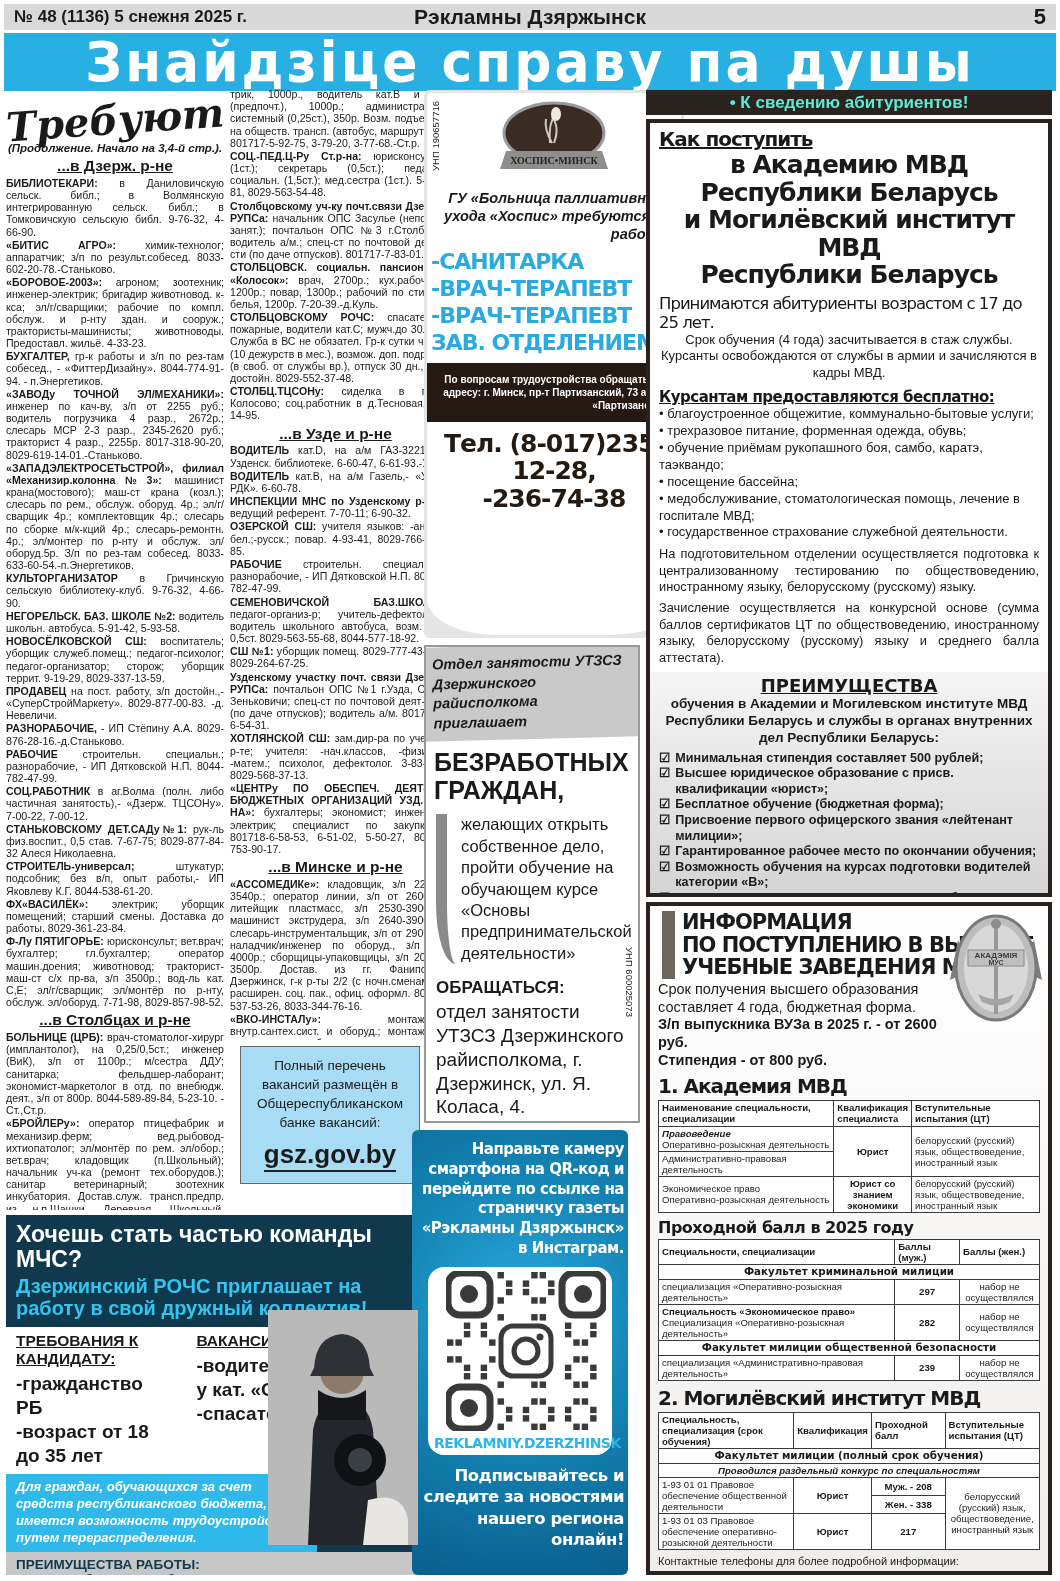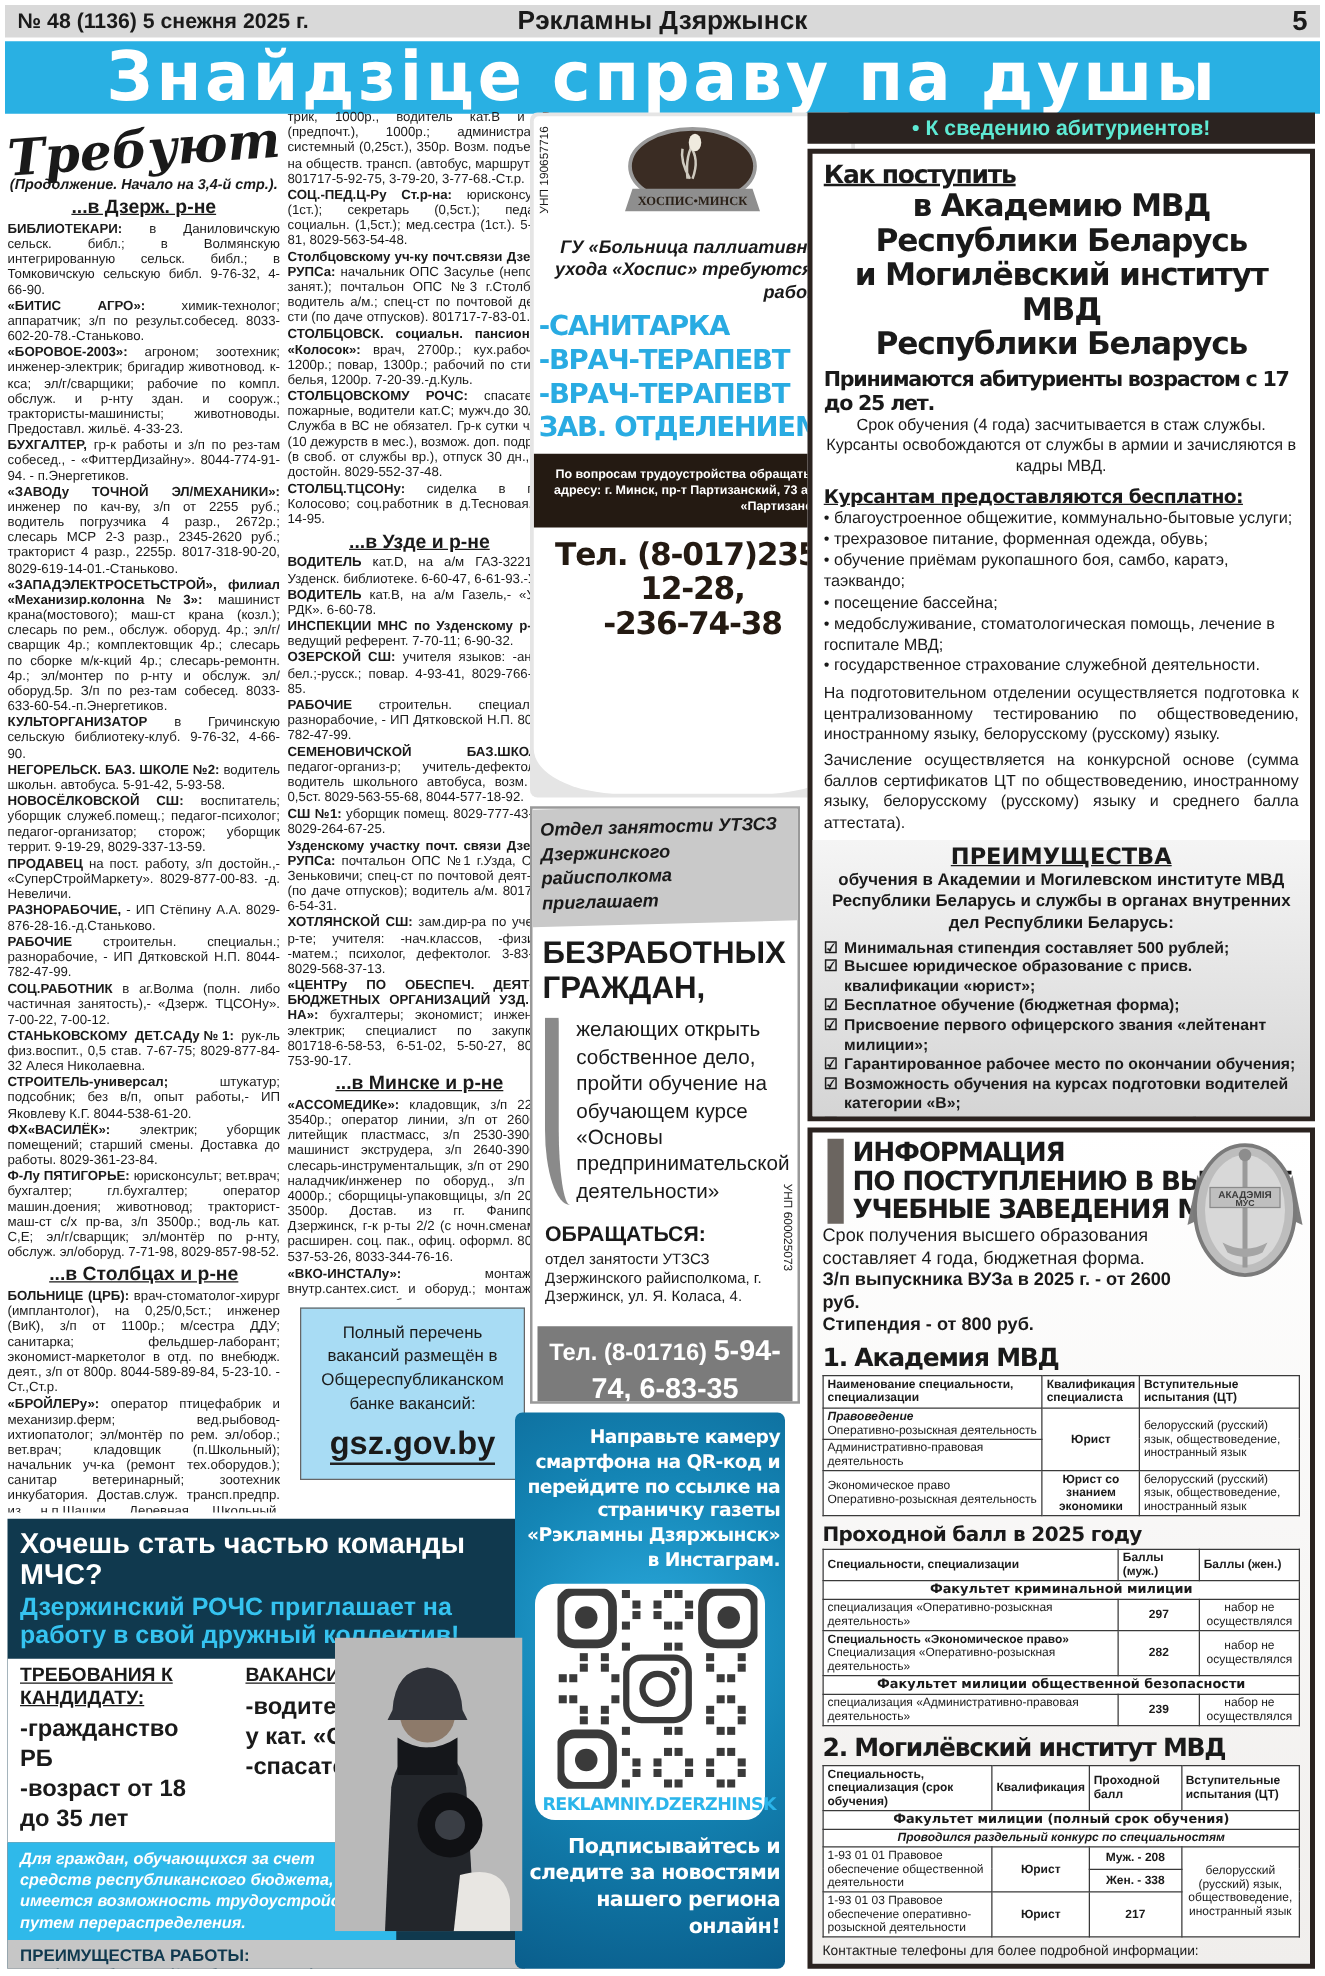--- a/index.html
+++ b/index.html
@@ -63,21 +63,21 @@
   
   .unemp{position:absolute;left:424px;top:645px;width:216px;height:478px;border:2px solid #999;
          background:#fff;box-sizing:border-box;overflow:hidden}
   .unemp-head{background:#c9c9c9;font-style:italic;font-weight:bold;font-size:14.5px;line-height:1.35;
               padding:8px 10px;transform:rotate(-1.5deg) translateY(-2px);width:103%;margin-left:-3px;box-sizing:border-box}
   .unemp-title{font-weight:bold;font-size:25px;line-height:1.1;padding:8px 8px 4px}
   .unemp-body{font-size:16.5px;line-height:1.3;margin:6px 14px 6px 10px;padding-left:14px;
               border-left:11px solid #8a8a8a;border-radius:0 0 0 20px/0 0 0 60px}
   .unemp-unp{position:absolute;right:3px;top:300px;writing-mode:vertical-rl;font-size:9.5px}
   .unemp-obr{font-weight:bold;font-size:17px;padding:8px 10px 0}
-  .unemp-contact{font-size:12px;line-height:1.25;padding:2px 10px 16px}
+  .unemp-contact{font-size:19px;line-height:1.25;padding:2px 10px 16px}
   .unemp-phone{background:#7b7b7b;color:#fff;font-weight:bold;font-size:19px;line-height:1.3;
                text-align:center;padding:5px 4px;margin:0 4px}
   .unemp-phone .big{font-size:23px}
   
   .qrad{position:absolute;left:412px;top:1130px;width:216px;height:445px;border-radius:6px;
         background:radial-gradient(circle at 50% 40%,#2aa9dc 0%,#1485b5 45%,#0a5e8c 100%);
         color:#fff;text-align:right;overflow:hidden}
   .qr-text{font-weight:bold;font-size:15px;line-height:1.32;padding:10px 4px 4px;
            font-family:"DejaVu Sans",sans-serif;letter-spacing:-0.5px}
   .qr-box{width:172px;background:#fff;border-radius:16px;margin:4px auto;padding:4px 6px 4px}
@@ -87,21 +87,21 @@
              font-family:"DejaVu Sans",sans-serif;letter-spacing:-0.5px}
   
   .abit-bar{position:absolute;left:646px;top:90px;width:406px;height:25px;background:#2b2320;
             color:#5eead4;font-weight:bold;font-size:17px;text-align:center;line-height:25px}
   .box1{position:absolute;left:646px;top:119px;width:406px;height:778px;border:4px solid #2b2320;
         background:#fff;box-sizing:border-box;padding:4px 9px;overflow:hidden}
   .b1-head{font-weight:bold;font-size:20px;text-decoration:underline;
            font-family:"DejaVu Sans",sans-serif;letter-spacing:-1px}
   .b1-title{text-align:center;font-weight:bold;font-size:25px;line-height:1.1;
             font-family:"DejaVu Sans",sans-serif;letter-spacing:-1px}
-  .b1-accept{font-weight:bold;font-size:16.5px;margin-top:5px;font-family:"DejaVu Sans",sans-serif;letter-spacing:-1px}
+  .b1-accept{font-weight:normal;font-size:16.5px;margin-top:5px;font-family:"DejaVu Sans",sans-serif;letter-spacing:-1px}
   .b1-center{text-align:center;font-size:13px;line-height:1.3}
   .b1-free-title{font-weight:bold;font-size:15px;text-decoration:underline;margin-top:6px;
                  font-family:"DejaVu Sans",sans-serif;letter-spacing:-0.5px}
   .b1-ul div{font-size:13px;line-height:1.3}
   .b1-para{font-size:12.8px;line-height:1.28;text-align:justify;margin-top:5px}
   .b1-adv{background:linear-gradient(#f5f5f5,#d2d2d2);margin:6px -9px 4px;padding:3px 9px}
   .b1-adv-title{text-align:center;font-weight:bold;font-size:18px;text-decoration:underline;
                 font-family:"DejaVu Sans",sans-serif}
   .b1-adv-sub{text-align:center;font-weight:bold;font-size:13.5px;line-height:1.25}
   .b1-adv-items{margin-top:4px}

